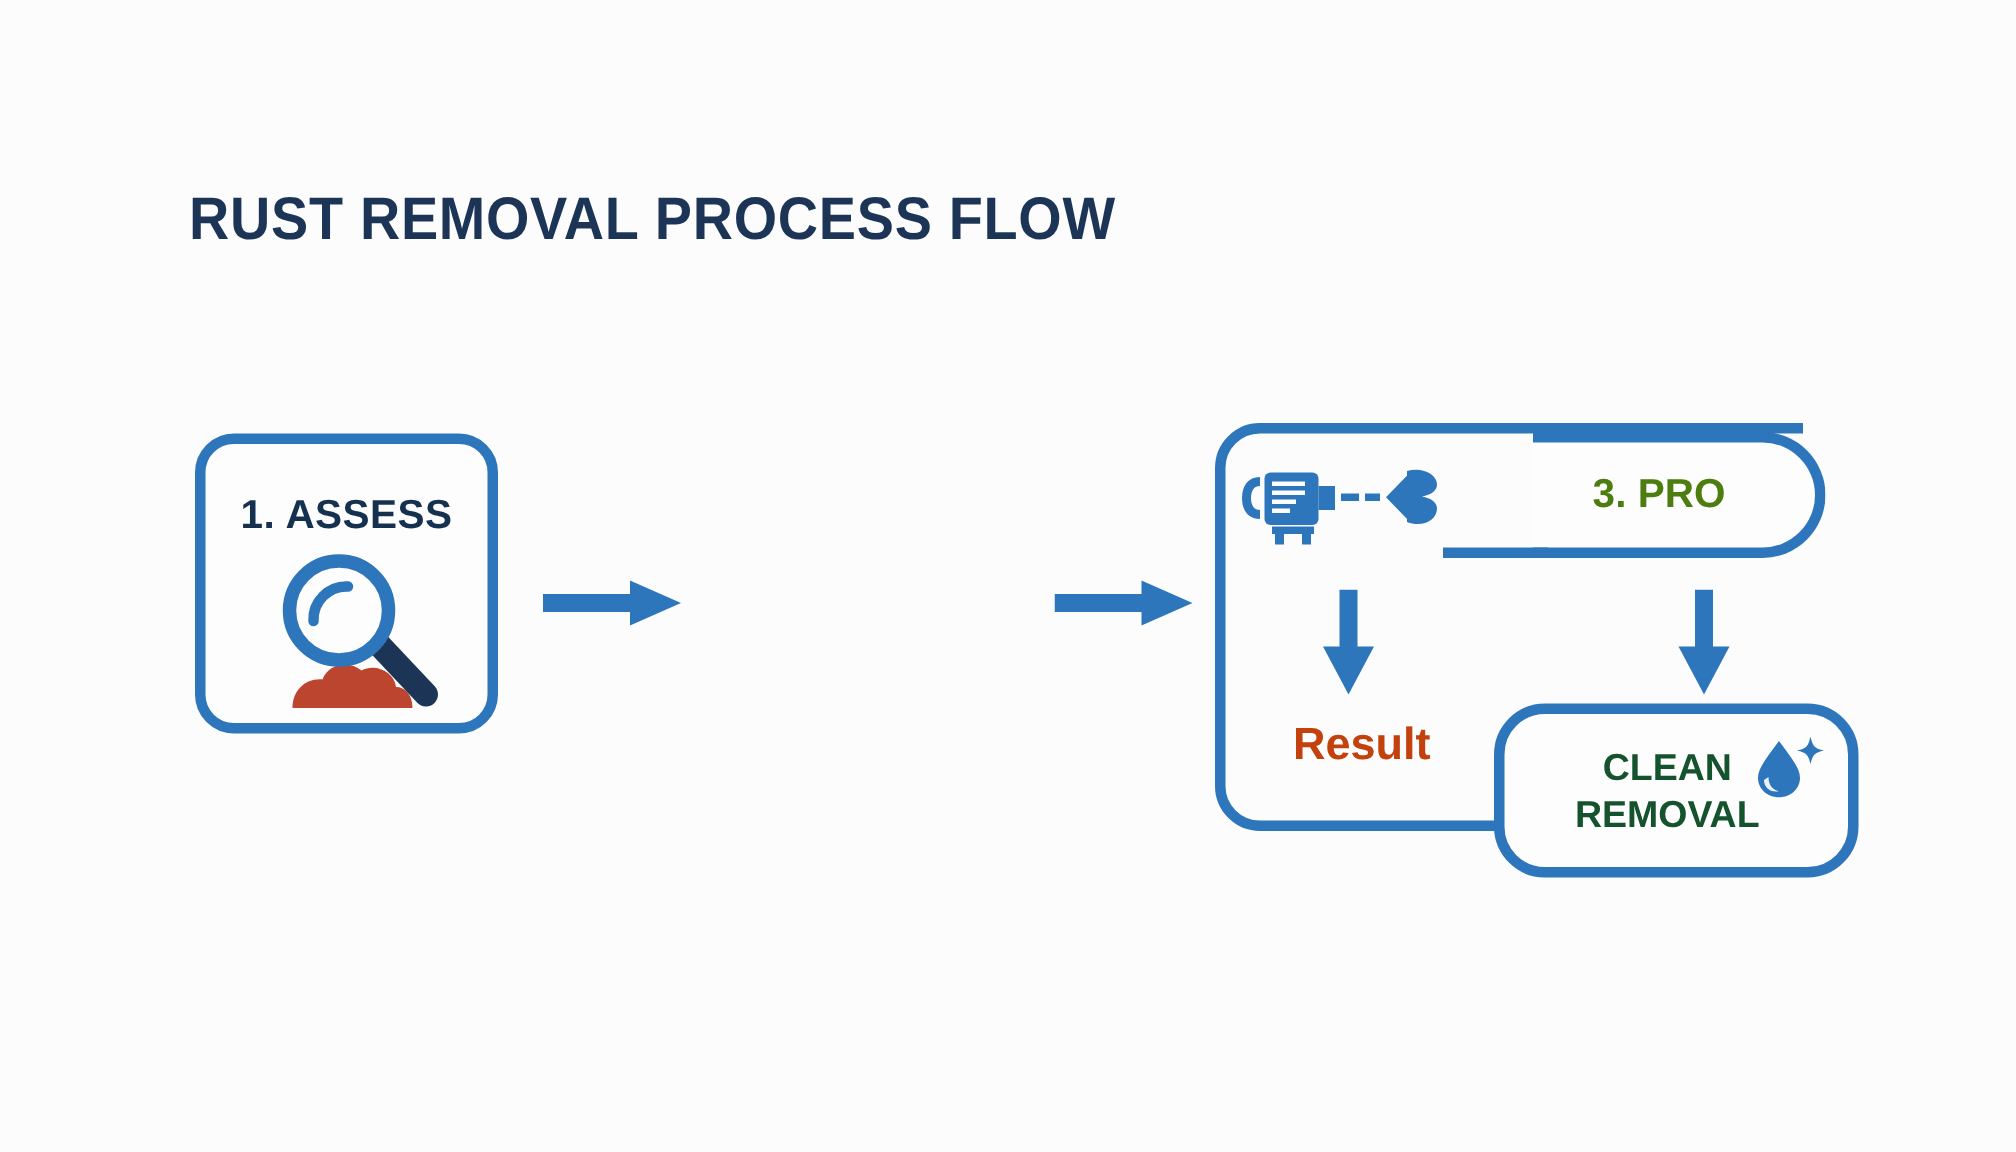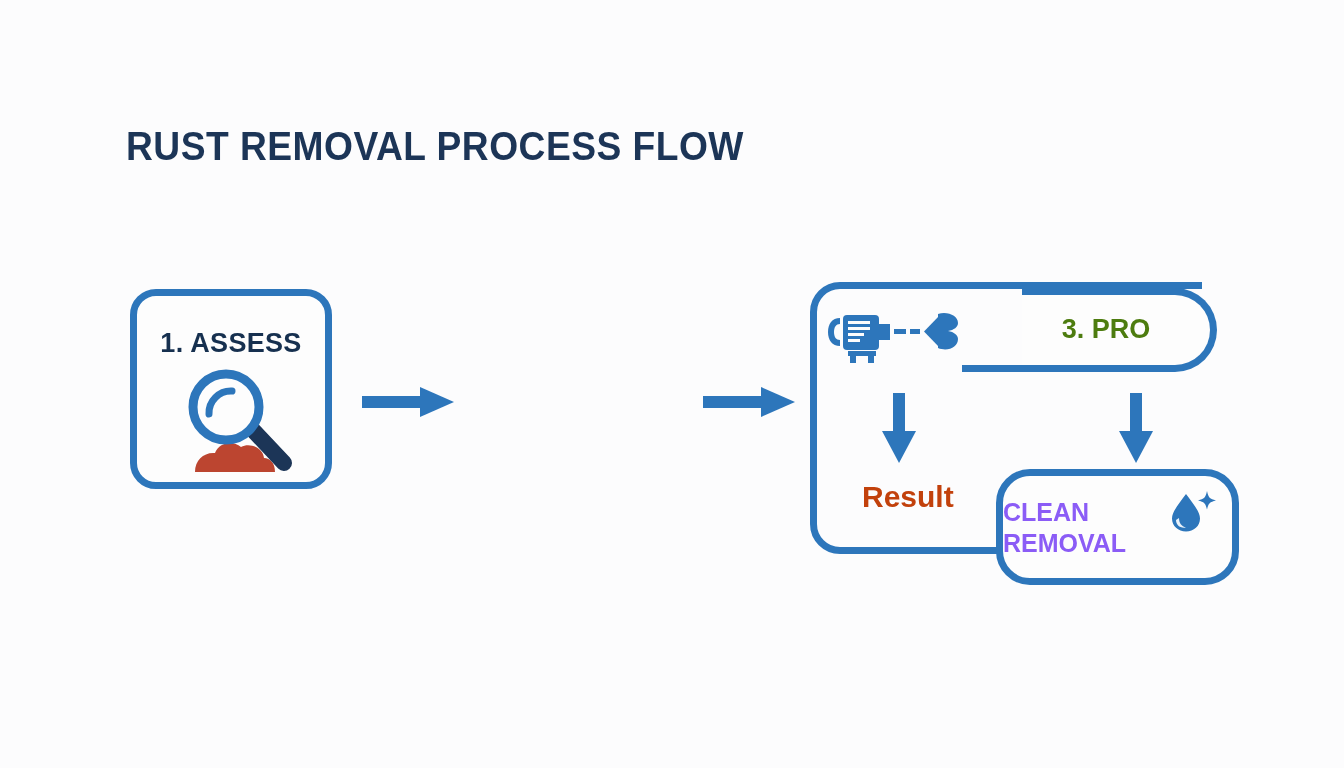--- a/index.html
+++ b/index.html
@@ -135,25 +135,25 @@
     border-radius: 34px;
     background: #fdfdfd;
   }
   #label-clean {
     position: absolute;
     left: 0;
     top: 21px;
     width: 100%;
     padding-right: 12px;
     box-sizing: border-box;
-    text-align: left;
+    text-align: center;
     font-size: 25px;
     font-weight: 700;
     line-height: 1.22;
-    color: #8b5cf6;
+    color: #14532d;
     font-family: "Liberation Sans", sans-serif;
   }
   #label-clean span { display: block; }
   #icon-drop-sparkle { position: absolute; right: 14px; top: 12px; }
 </style>
 </head>
 <body>
 
 <div id="canvas">
 

